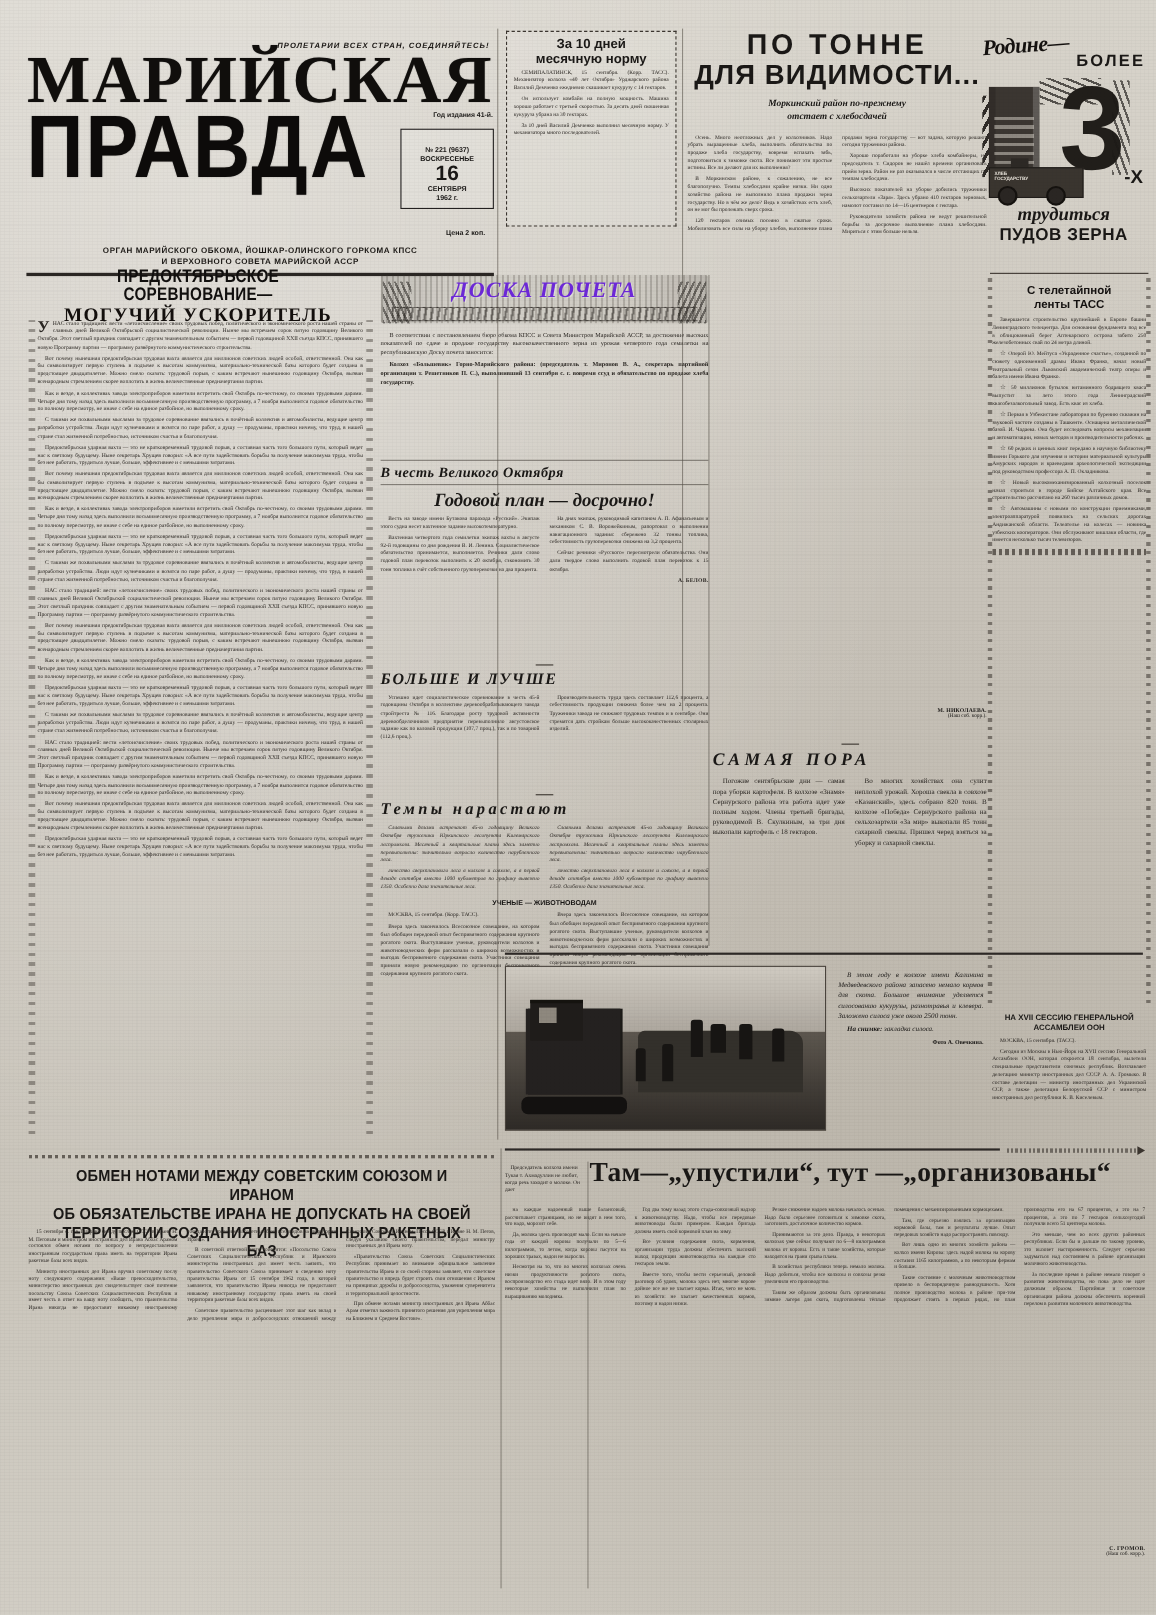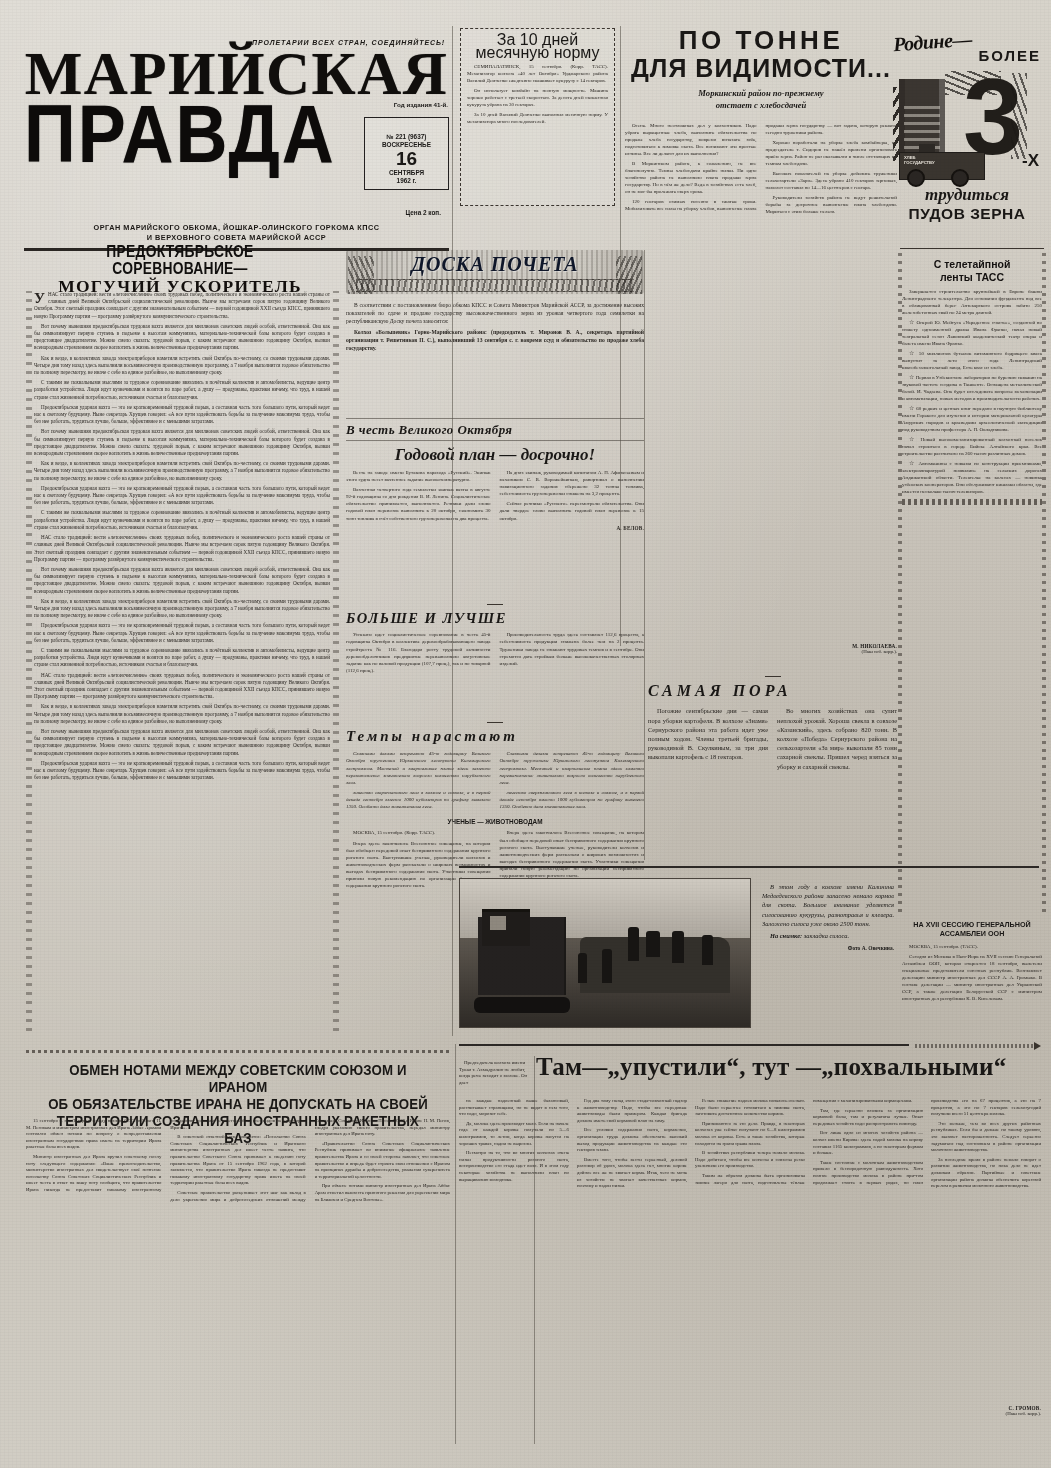--- a/index.html
+++ b/index.html
@@ -107,21 +107,21 @@
   .doska-bg{
     position:absolute;inset:0;
     background:
       linear-gradient(90deg, rgba(40,36,32,.16), rgba(40,36,32,.05) 20%, rgba(40,36,32,.05) 80%, rgba(40,36,32,.16)),
       repeating-linear-gradient(90deg, rgba(60,54,46,.22) 0 2px, rgba(255,255,255,0) 2px 5px);
     border-radius:3px;
   }
   .doska-txt{
     position:absolute;left:0;right:0;top:3px;text-align:center;
     font-family:"Liberation Serif", serif;font-weight:bold;font-style:italic;
-    font-size:20px;letter-spacing:1px;color:#0f172a;
+    font-size:20px;letter-spacing:1px;color:#6d28d9;
     text-shadow:1px 1px 0 rgba(255,255,255,.35);
   }
   .doska-orn{position:absolute;left:10px;right:10px;bottom:2px;height:11px;
     background:repeating-linear-gradient(100deg, rgba(35,31,27,.55) 0 2px, rgba(255,255,255,0) 2px 6px);
     border-top:1px solid rgba(35,31,27,.5);border-bottom:1px solid rgba(35,31,27,.5);}
   .wheat{position:absolute;bottom:0;width:26px;height:38px;
     background:repeating-linear-gradient(65deg, rgba(30,27,23,.5) 0 2px, rgba(255,255,255,0) 2px 5px);}
   .wheat.l{left:2px;}
   .wheat.r{right:2px;transform:scaleX(-1);}
 
@@ -132,21 +132,21 @@
   #h-potonne .l1{font-family:"Liberation Sans",sans-serif;font-weight:bold;font-size:26px;letter-spacing:3.5px;text-align:center;line-height:28px;}
   #h-potonne .l2{font-family:"Liberation Sans",sans-serif;font-weight:bold;font-size:25px;letter-spacing:1px;text-align:center;line-height:28px;}
   #h-potonne .sub{font-family:"Liberation Serif",serif;font-style:italic;font-weight:bold;font-size:8.6px;text-align:center;line-height:12px;margin-top:5px;}
 
   
   #box10{position:absolute;left:460px;top:28px;width:155px;height:178px;padding:5px 6px;box-sizing:border-box;}
   .dashbox{
     border:1px dashed #3b352f;
     background:rgba(255,255,255,.10);
   }
-  #box10 .hd{font-family:"Liberation Sans",sans-serif;font-weight:normal;font-size:16px;line-height:12.5px;text-align:center;margin-bottom:4px;}
+  #box10 .hd{font-family:"Liberation Sans",sans-serif;font-weight:bold;font-size:12px;line-height:12.5px;text-align:center;margin-bottom:4px;}
 
   
   #poster{position:absolute;left:893px;top:28px;width:148px;height:210px;}
   .poster-rodine{
     font-family:"Liberation Serif",serif;font-style:italic;font-weight:bold;
     font-size:20px;color:#14110f;letter-spacing:-.5px;
     transform:rotate(-4deg);
   }
   .poster-bolee{font-family:"Liberation Sans",sans-serif;font-weight:bold;font-size:15px;letter-spacing:2px;text-align:right;margin-top:-4px;}
   .poster-art{position:relative;height:122px;margin-top:1px;}
@@ -491,21 +491,21 @@
     <div class="ln"></div>
       <div class="tip"></div>
   </div>
   <div style="position:absolute;left:459px;top:1060px;width:72px;">
     <div class="col-text" style="font-size:5.0px;line-height:6.6px;text-align:left;">
       <p style="text-indent:5px;">Председатель колхоза имени Тукая т. Ахмадуллин не любит, когда речь заходит о молоке. Он дает</p>
     </div>
   </div>
   <div id="h-tam">
     <div class="t">
-      <span>Там—</span><span>„упустили“</span><span>, тут —</span><span>„похвальными“</span>
+      <span>Там—</span><span>„упустили“</span><span>, тут —</span><span>„организованы“</span>
     </div>
   </div>
   <div style="position:absolute;left:459px;top:1098px;width:582px;">
     <div class="col-text cols5 dense">
       <p>на каждые надоенный выше балансовый, рассчитывает страницами, но не видят в нем того, что надо, морозит себе.</p>
       <p>Да, молока здесь производят мало. Если на начале года от каждой коровы получали по 5—6 килограммов, то летом, когда коровы пасутся на хороших травах, надои не выросли.</p>
       <p>Несмотря на то, что во многих колхозах очень низки продуктивности рогатого скота, воспроизводство его стада идет вяло. И в этом году некоторые хозяйства не выполнили план по выращиванию молодняка.</p>
       <p>Год два тому назад этого стада-совхозный надзор к животноводству. Надо, чтобы все передовые животноводы были примером. Каждая бригада должна иметь свой кормовой план на зиму.</p>
       <p>Все условия содержания скота, кормления, организации труда должны обеспечить высокий выход продукции животноводства на каждые сто гектаров земли.</p>
       <p>Вместе того, чтобы вести серьезный, деловой разговор об удоях, молока здесь нет, многие корове дойное все же не хватает корма. Итак, чего не мочь из хозяйств: не хватает качественных кормов, поэтому и надои низки.</p>

